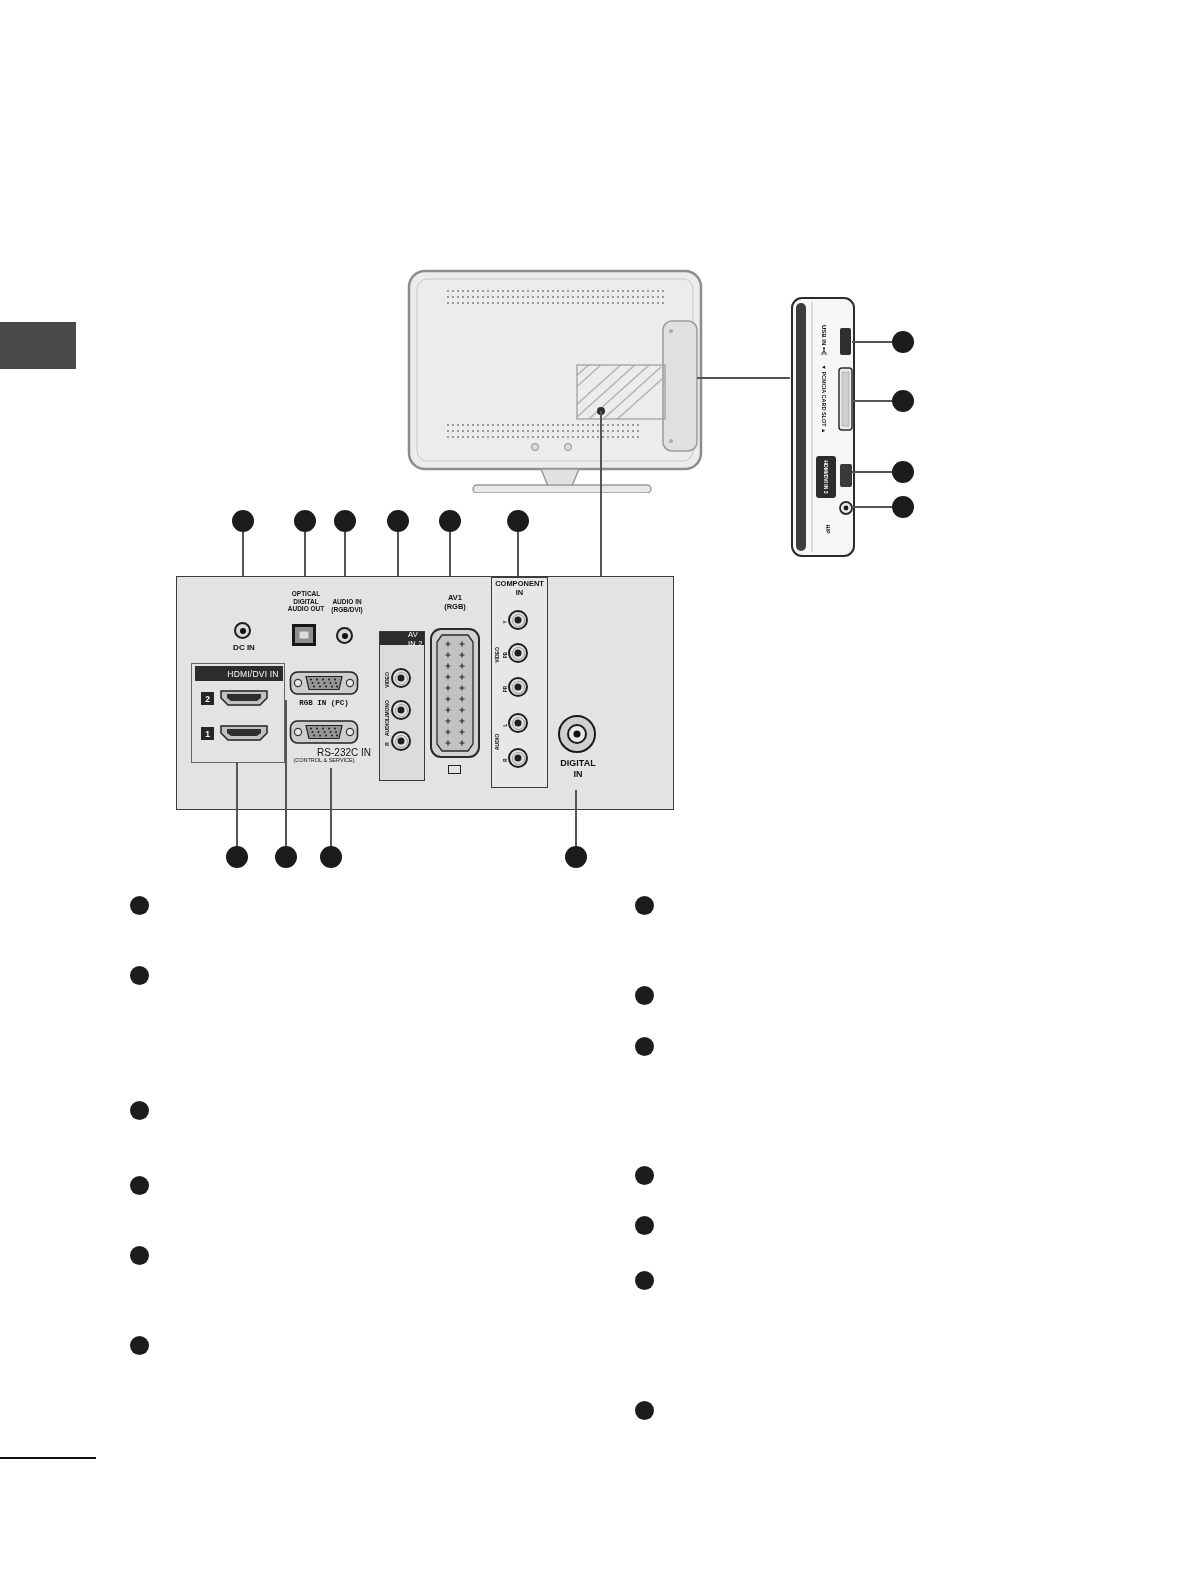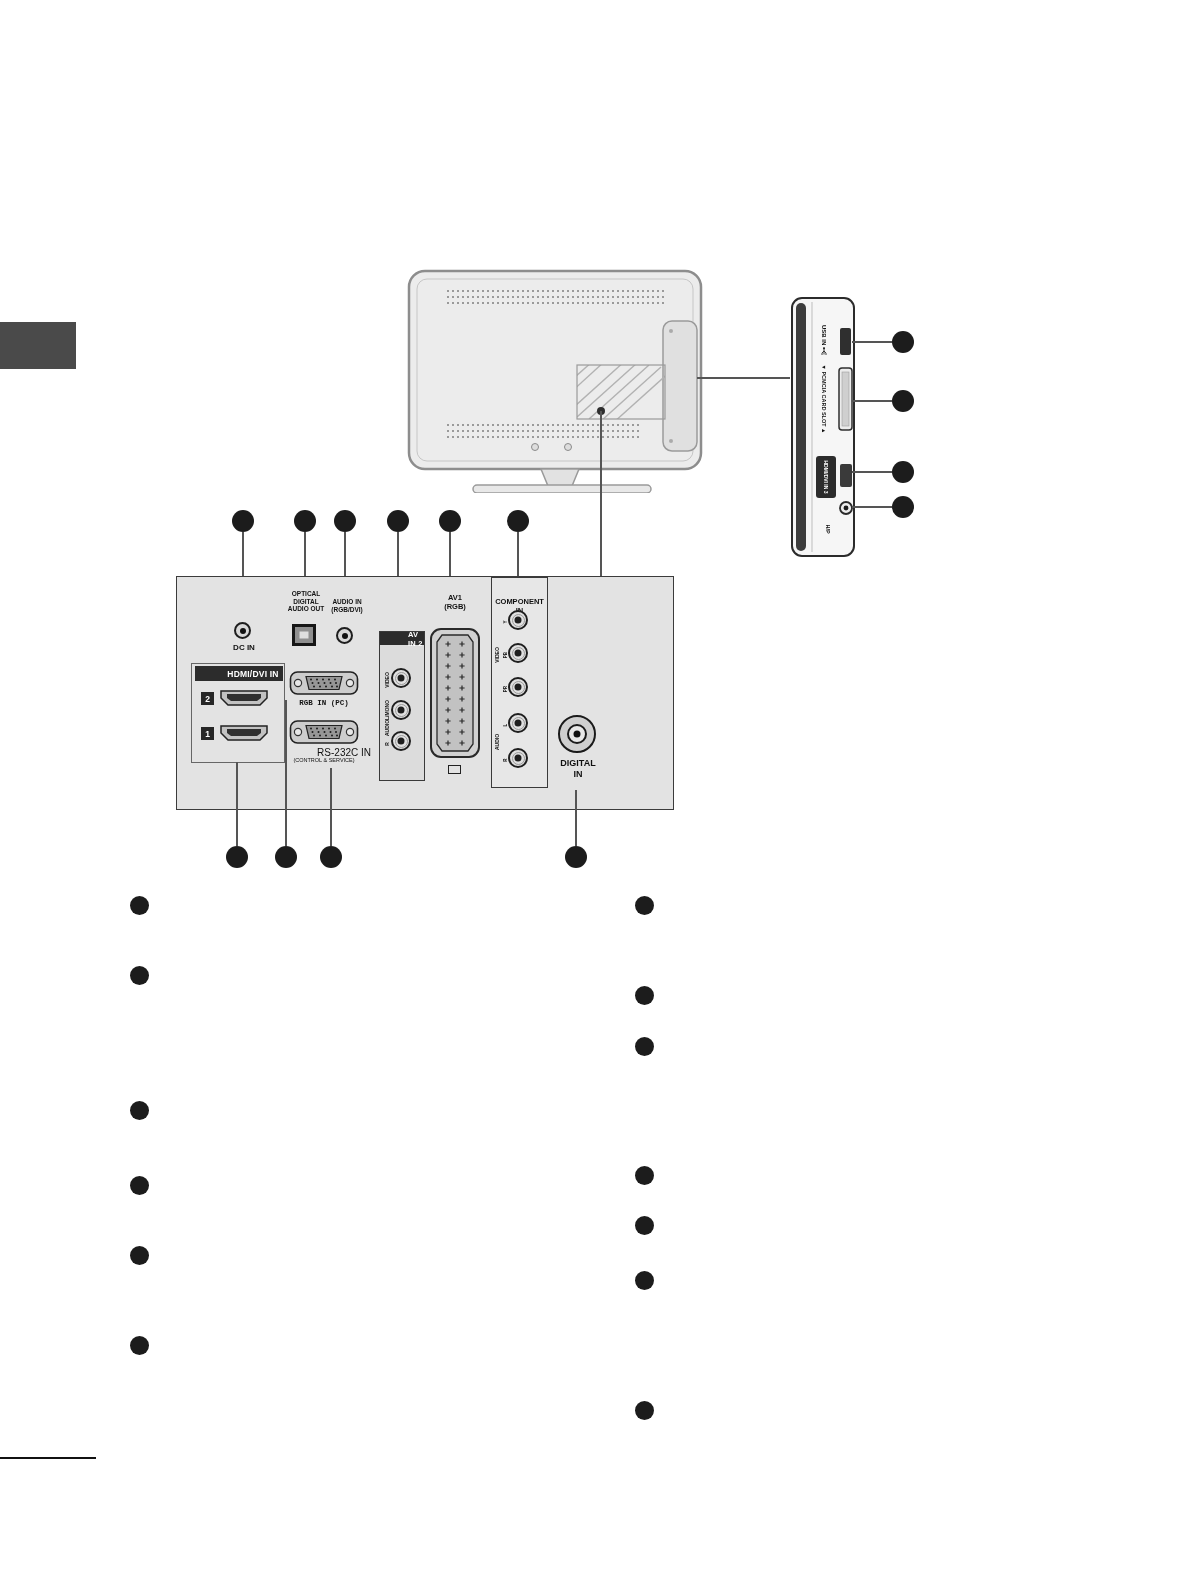--- a/index.html
+++ b/index.html
@@ -18,21 +18,21 @@
   .rca::before { content:""; position:absolute; inset:1.5px; border-radius:50%; border:1.5px solid #9a9a9a; }
   .rca::after { content:""; position:absolute; left:50%; top:50%; width:7px; height:7px; border-radius:50%; background:#1e1e1e; transform:translate(-50%,-50%); }
   .jack-small { position:absolute; width:17px; height:17px; border-radius:50%; border:2px solid #1e1e1e; background:#d8d8d8; }
   .jack-small::after { content:""; position:absolute; left:50%; top:50%; width:6px; height:6px; border-radius:50%; background:#111; transform:translate(-50%,-50%); }
   .optical { position:absolute; width:24px; height:22px; border:3px solid #161616; background:#8f8f8f; }
   .optical::after { content:""; position:absolute; left:50%; top:50%; width:9px; height:7px; background:#dedede; transform:translate(-50%,-50%); }
   .antenna { position:absolute; width:38px; height:38px; border-radius:50%; border:2.5px solid #1a1a1a; background:#cfcfcf; }
   .antenna::before { content:""; position:absolute; inset:7px; border-radius:50%; border:2px solid #1a1a1a; background:#e8e8e8; }
   .antenna::after { content:""; position:absolute; left:50%; top:50%; width:7px; height:7px; border-radius:50%; background:#111; transform:translate(-50%,-50%); }
   .badge { position:absolute; width:13px; height:13px; background:#262626; color:#fff; font-size:8.5px; font-weight:bold; display:flex; align-items:center; justify-content:center; }
-  .hdr-dark { position:absolute; background:#2c2c2c; color:#fff; font-weight:bold; display:flex; align-items:center; justify-content:center; letter-spacing:0.2px;padding-left:28px; }
+  .hdr-dark { position:absolute; background:#2c2c2c; color:#fff; font-weight:normal; display:flex; align-items:center; justify-content:center; letter-spacing:0.2px;padding-left:28px; }
   .groupbox { position:absolute; border:1.5px solid #3a3a3a; }
   .icon-rect { position:absolute; border:1.5px solid #222; background:#e3e3e3; }
 </style>
 </head>
 <body>
 
 <div class="page">
 
   <div class="abs" style="left:0;top:322px;width:76px;height:47px;background:#4a4a4a;"></div>
 
@@ -190,21 +190,21 @@
       <use href="#pin" x="19" y="94"></use>
         <use href="#pin" x="33" y="94"></use>
       <use href="#pin" x="19" y="105"></use>
         <use href="#pin" x="33" y="105"></use>
       <use href="#pin" x="19" y="116"></use>
         <use href="#pin" x="33" y="116"></use>
     </svg>
     <div class="icon-rect" style="left:271px;top:188px;width:13px;height:9px;"></div>
 
     <div class="groupbox" style="left:314px;top:0;width:57px;height:211px;background:#e7e7e7;">
-      <div class="lbl" style="left:0;top:2px;width:100%;font-size:7.5px;font-weight:bold;margin-top:18px;">
+      <div class="lbl" style="left:0;top:2px;width:100%;font-size:7.5px;font-weight:bold;">
         <div>COMPONENT</div>
         <div>IN</div>
       </div>
       <div class="vlabel" style="left:5px;top:77px;font-size:5px;font-weight:bold;">VIDEO</div>
       <div class="vlabel" style="left:5px;top:164px;font-size:5px;font-weight:bold;">AUDIO</div>
       <div class="vlabel" style="left:13px;top:44px;font-size:4.5px;font-weight:bold;">Y</div>
       <div class="vlabel" style="left:13px;top:77px;font-size:4.5px;font-weight:bold;">PB</div>
       <div class="vlabel" style="left:13px;top:111px;font-size:4.5px;font-weight:bold;">PR</div>
       <div class="vlabel" style="left:13px;top:147px;font-size:4.5px;font-weight:bold;">L</div>
       <div class="vlabel" style="left:13px;top:182px;font-size:4.5px;font-weight:bold;">R</div>

